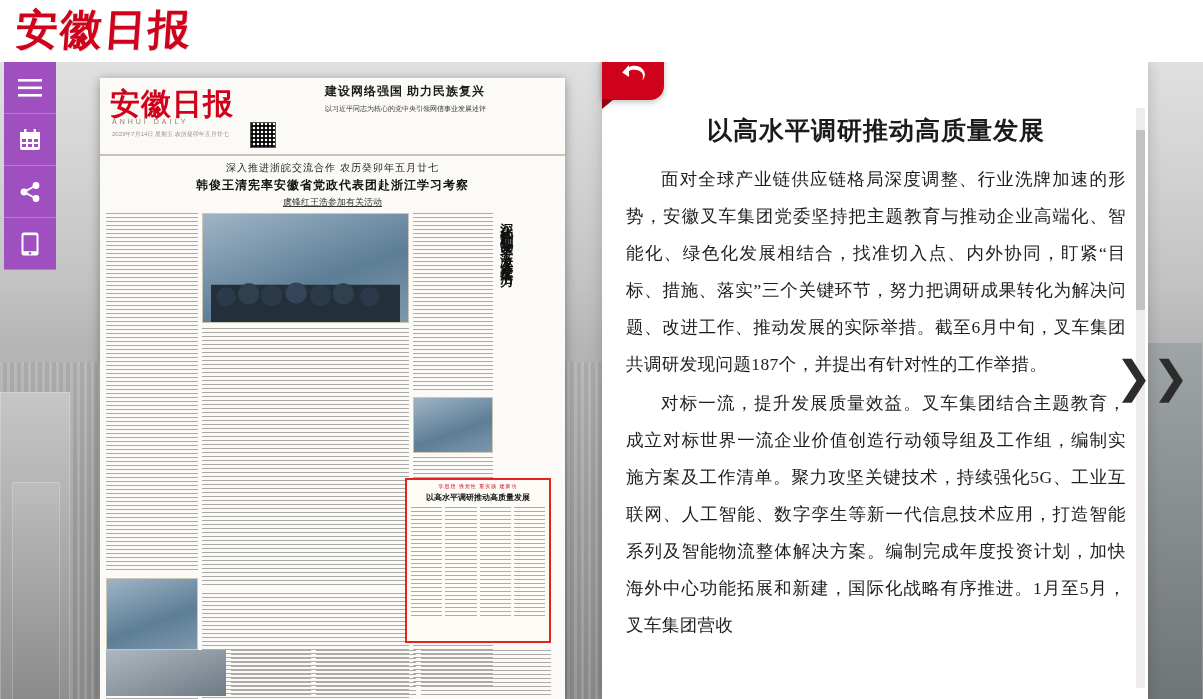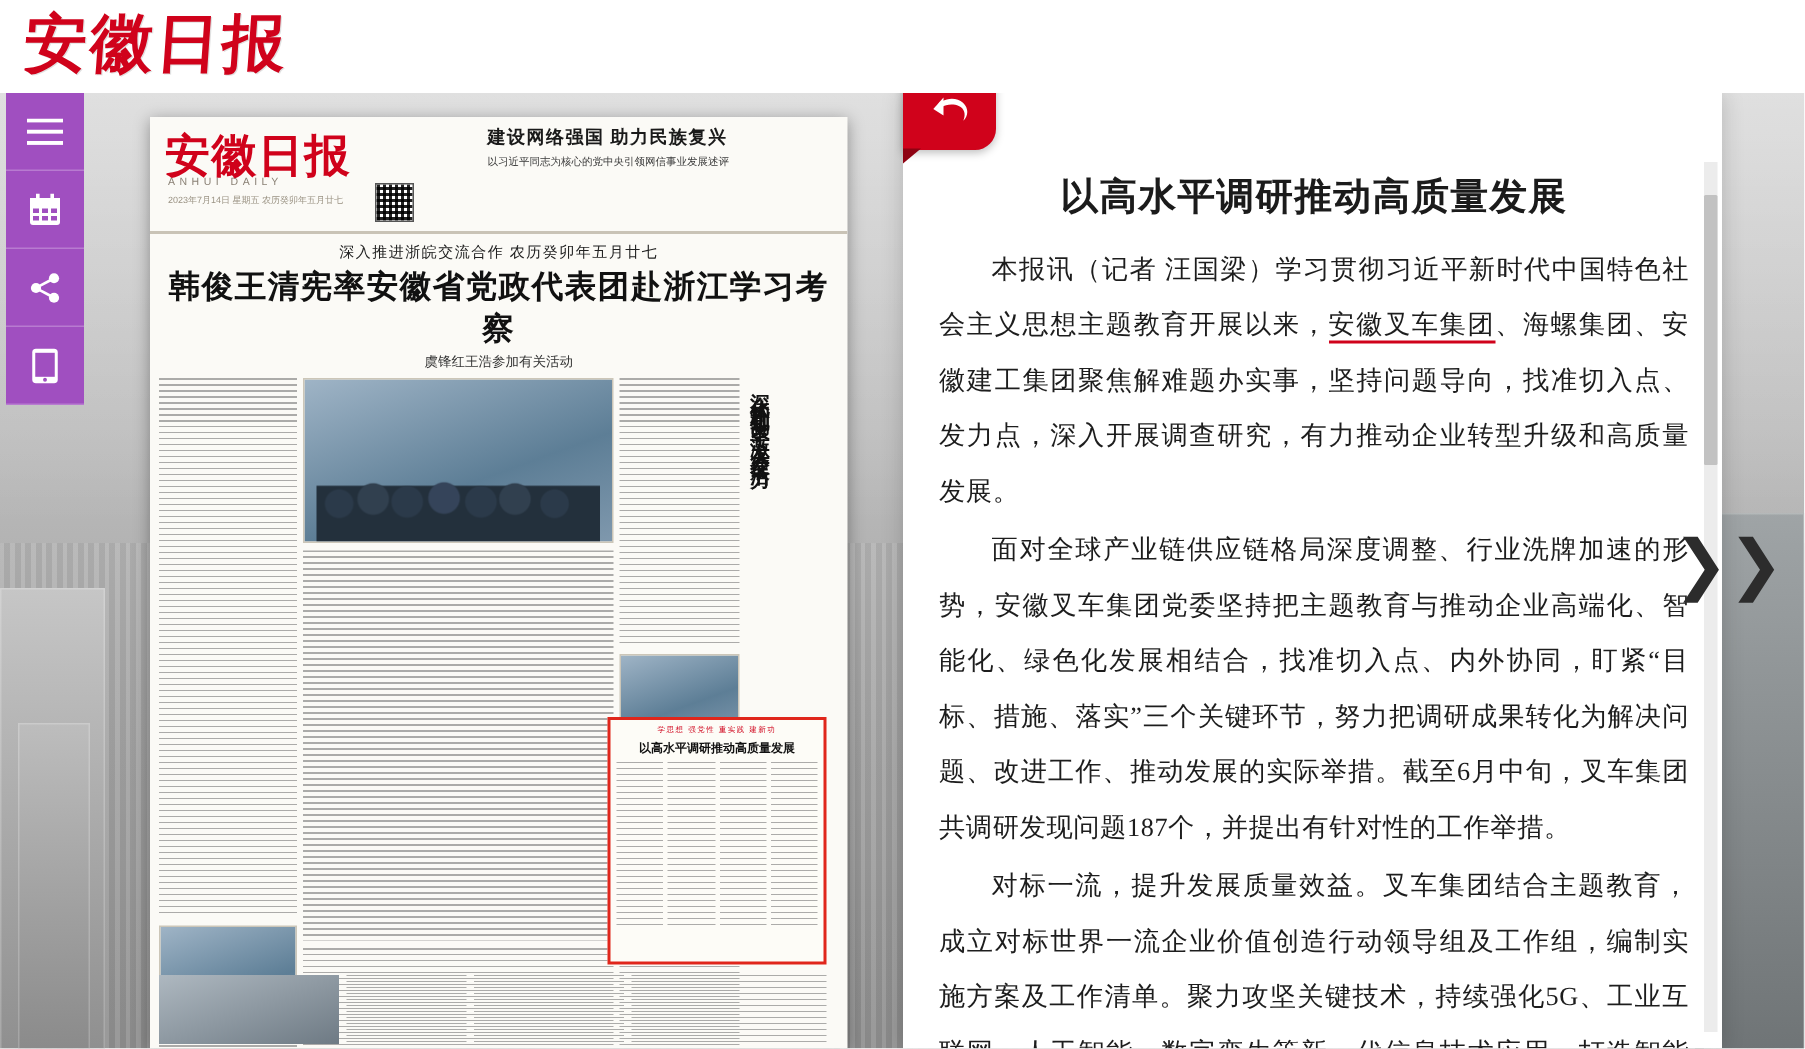--- a/index.html
+++ b/index.html
@@ -142,23 +142,23 @@
     background-blend-mode: multiply;
     border: 1px solid #555;
   }
   .paper-headline {
     margin: 5px 8px 0;
     text-align: center;
   }
   .paper-headline .l1 { font-size: 10px; color: #222; letter-spacing: 1px; }
   .paper-headline .l2 {
     font-family: "Liberation Serif", serif;
-    font-size: 21px; font-weight: 700; color: #111; letter-spacing: 1px; margin-top: 2px;
-  }
-  .paper-headline .l3 { font-size: 9px; color: #333; margin-top: 2px; }
+    font-size: 12px; font-weight: 700; color: #111; letter-spacing: 1px; margin-top: 2px;
+  }
+  .paper-headline .l3 { font-size: 9px; color: #333; margin-top: 2px; text-decoration: underline; }
 
   .paper-body {
     position: relative;
     display: flex;
     gap: 4px;
     padding: 4px 6px 0;
     height: calc(621px - 78px - 52px);
   }
   .col { position: relative; }
   .col-a { width: 92px; }
@@ -459,21 +459,20 @@
       <div class="tlines" style="width:80px;height:46px"></div>
       <div class="tlines" style="width:100px;height:46px"></div>
       <div class="tlines" style="width:130px;height:46px"></div>
     </div>
   </div>
 
   <div class="article">
     <div class="article-inner">
       <h1 class="article-title">以高水平调研推动高质量发展</h1>
       <div class="article-body">
-        <p><span>本报讯（记者 汪国梁）学习贯彻习近平新时代中国特色社会主义思想主题教育开展以来，<span class="hl">安徽叉车集团</span>、海螺集团、安徽建工集团聚焦解难题办实事，坚持问题导向，找准切入点、发力点，深入开展调查研究，有力推动企业转型升级和高质量发展。</span></p>
         <p>面对全球产业链供应链格局深度调整、行业洗牌加速的形势，安徽叉车集团党委坚持把主题教育与推动企业高端化、智能化、绿色化发展相结合，找准切入点、内外协同，盯紧“目标、措施、落实”三个关键环节，努力把调研成果转化为解决问题、改进工作、推动发展的实际举措。截至6月中旬，叉车集团共调研发现问题187个，并提出有针对性的工作举措。</p>
         <p>对标一流，提升发展质量效益。叉车集团结合主题教育，成立对标世界一流企业价值创造行动领导组及工作组，编制实施方案及工作清单。聚力攻坚关键技术，持续强化5G、工业互联网、人工智能、数字孪生等新一代信息技术应用，打造智能系列及智能物流整体解决方案。编制完成年度投资计划，加快海外中心功能拓展和新建，国际化战略有序推进。1月至5月，叉车集团营收</p>
       </div>
     </div>
 
     <div class="scroll-arrow up">▲</div>
     <div class="scroll-arrow down">▼</div>
     <div class="scrollbar">
       <div class="thumb"></div>
     </div>

